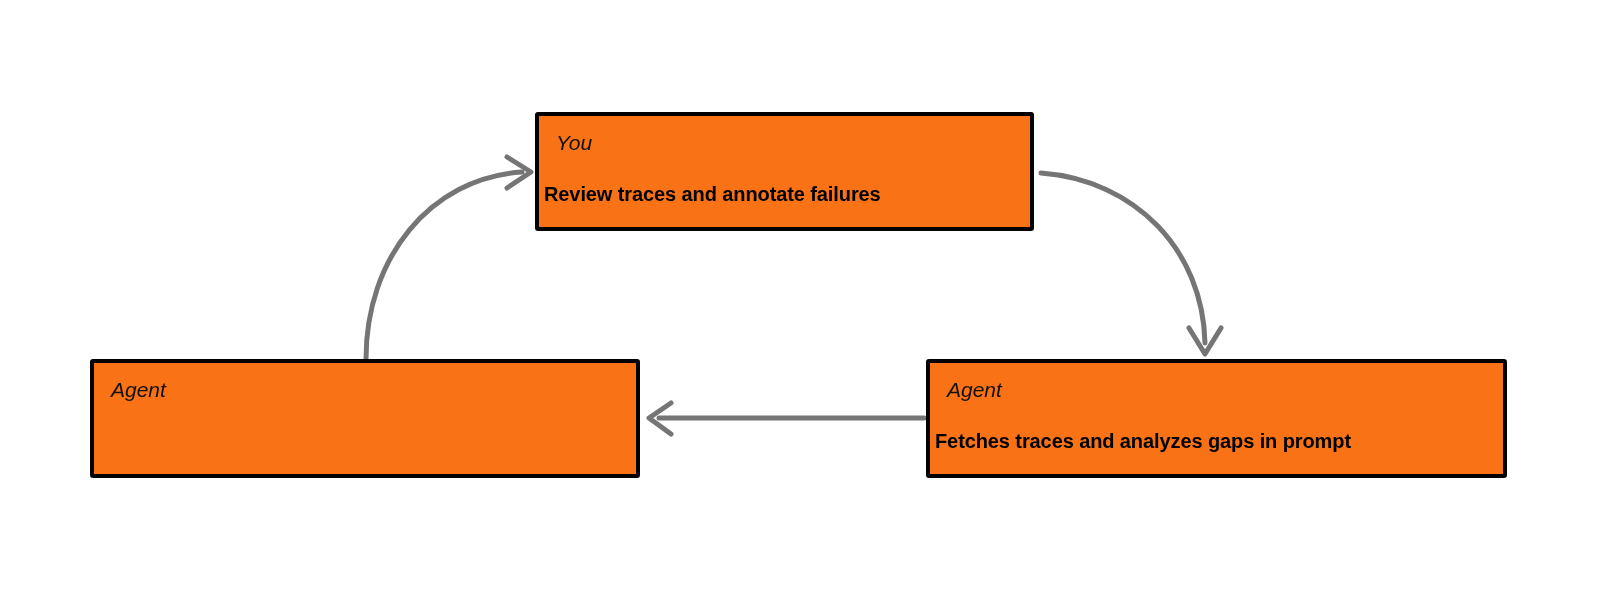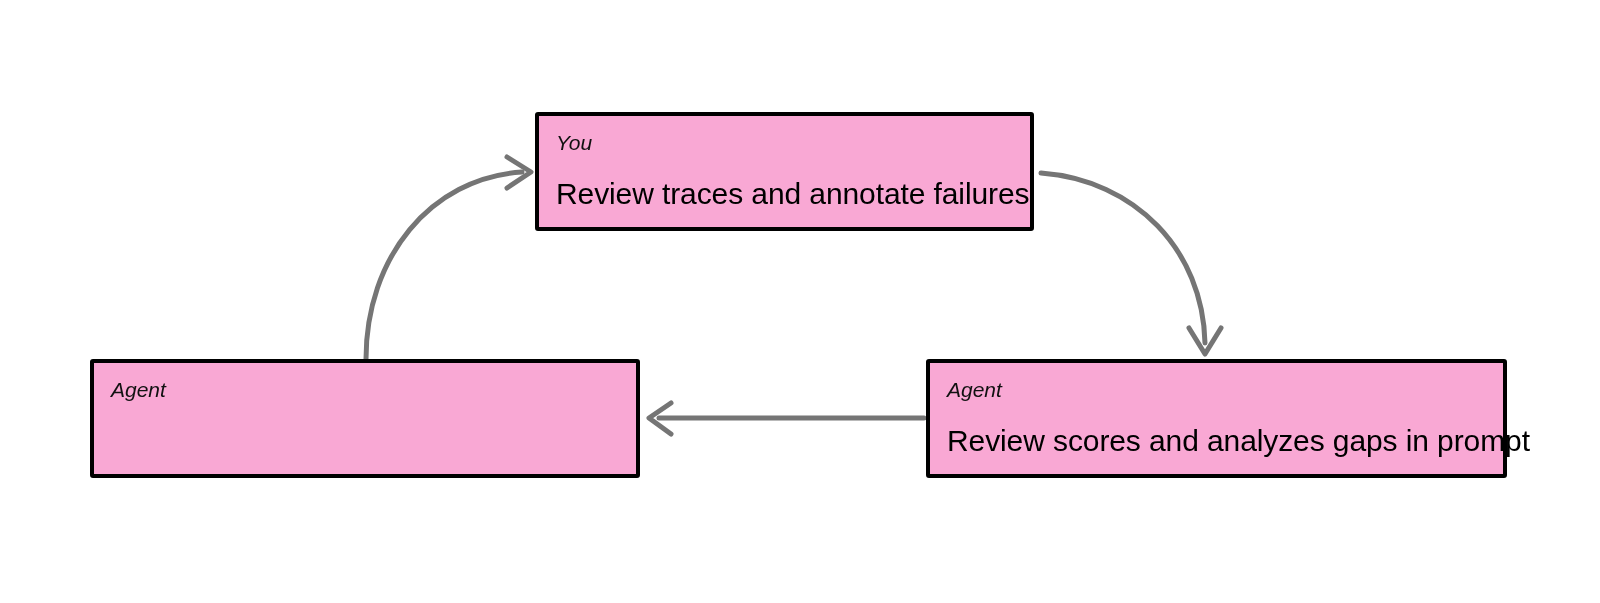--- a/index.html
+++ b/index.html
@@ -22,42 +22,42 @@
     position: absolute;
     left: 0;
     top: 0;
     width: 1600px;
     height: 603px;
     pointer-events: none;
   }
   .node {
     position: absolute;
     box-sizing: border-box;
-    background: #f9a8d4;
+    background: #f97316;
     border: 4px solid #000000;
     border-radius: 3px;
     z-index: 2;
   }
   .node-role {
     position: absolute;
     left: 17px;
     top: 15px;
     font-style: italic;
     font-weight: 400;
     font-size: 21px;
     line-height: 24px;
     color: #111111;
     white-space: nowrap;
   }
   .node-title {
     position: absolute;
-    left: 17px;
+    left: 5px;
     top: 64px;
-    font-weight: 400;
-    font-size: 30px;
+    font-weight: 700;
+    font-size: 20px;
     line-height: 28px;
     color: #000000;
     white-space: nowrap;
     letter-spacing: -0.1px;
   }
   #node-you       { left: 535px; top: 112px; width: 499px; height: 119px; }
   #node-update    { left: 90px;  top: 359px; width: 550px; height: 119px; }
   #node-fetch     { left: 926px; top: 359px; width: 581px; height: 119px; }
 </style>
 </head>
@@ -83,20 +83,20 @@
     </g>
   </svg>
 
   <div class="node" id="node-you">
     <div class="node-role">You</div>
     <div class="node-title">Review traces and annotate failures</div>
   </div>
 
   <div class="node" id="node-fetch">
     <div class="node-role">Agent</div>
-    <div class="node-title">Review scores and analyzes gaps in prompt</div>
+    <div class="node-title">Fetches traces and analyzes gaps in prompt</div>
   </div>
 
   <div class="node" id="node-update">
     <div class="node-role">Agent</div>
   </div>
 
 </div>
 
 </body></html>

